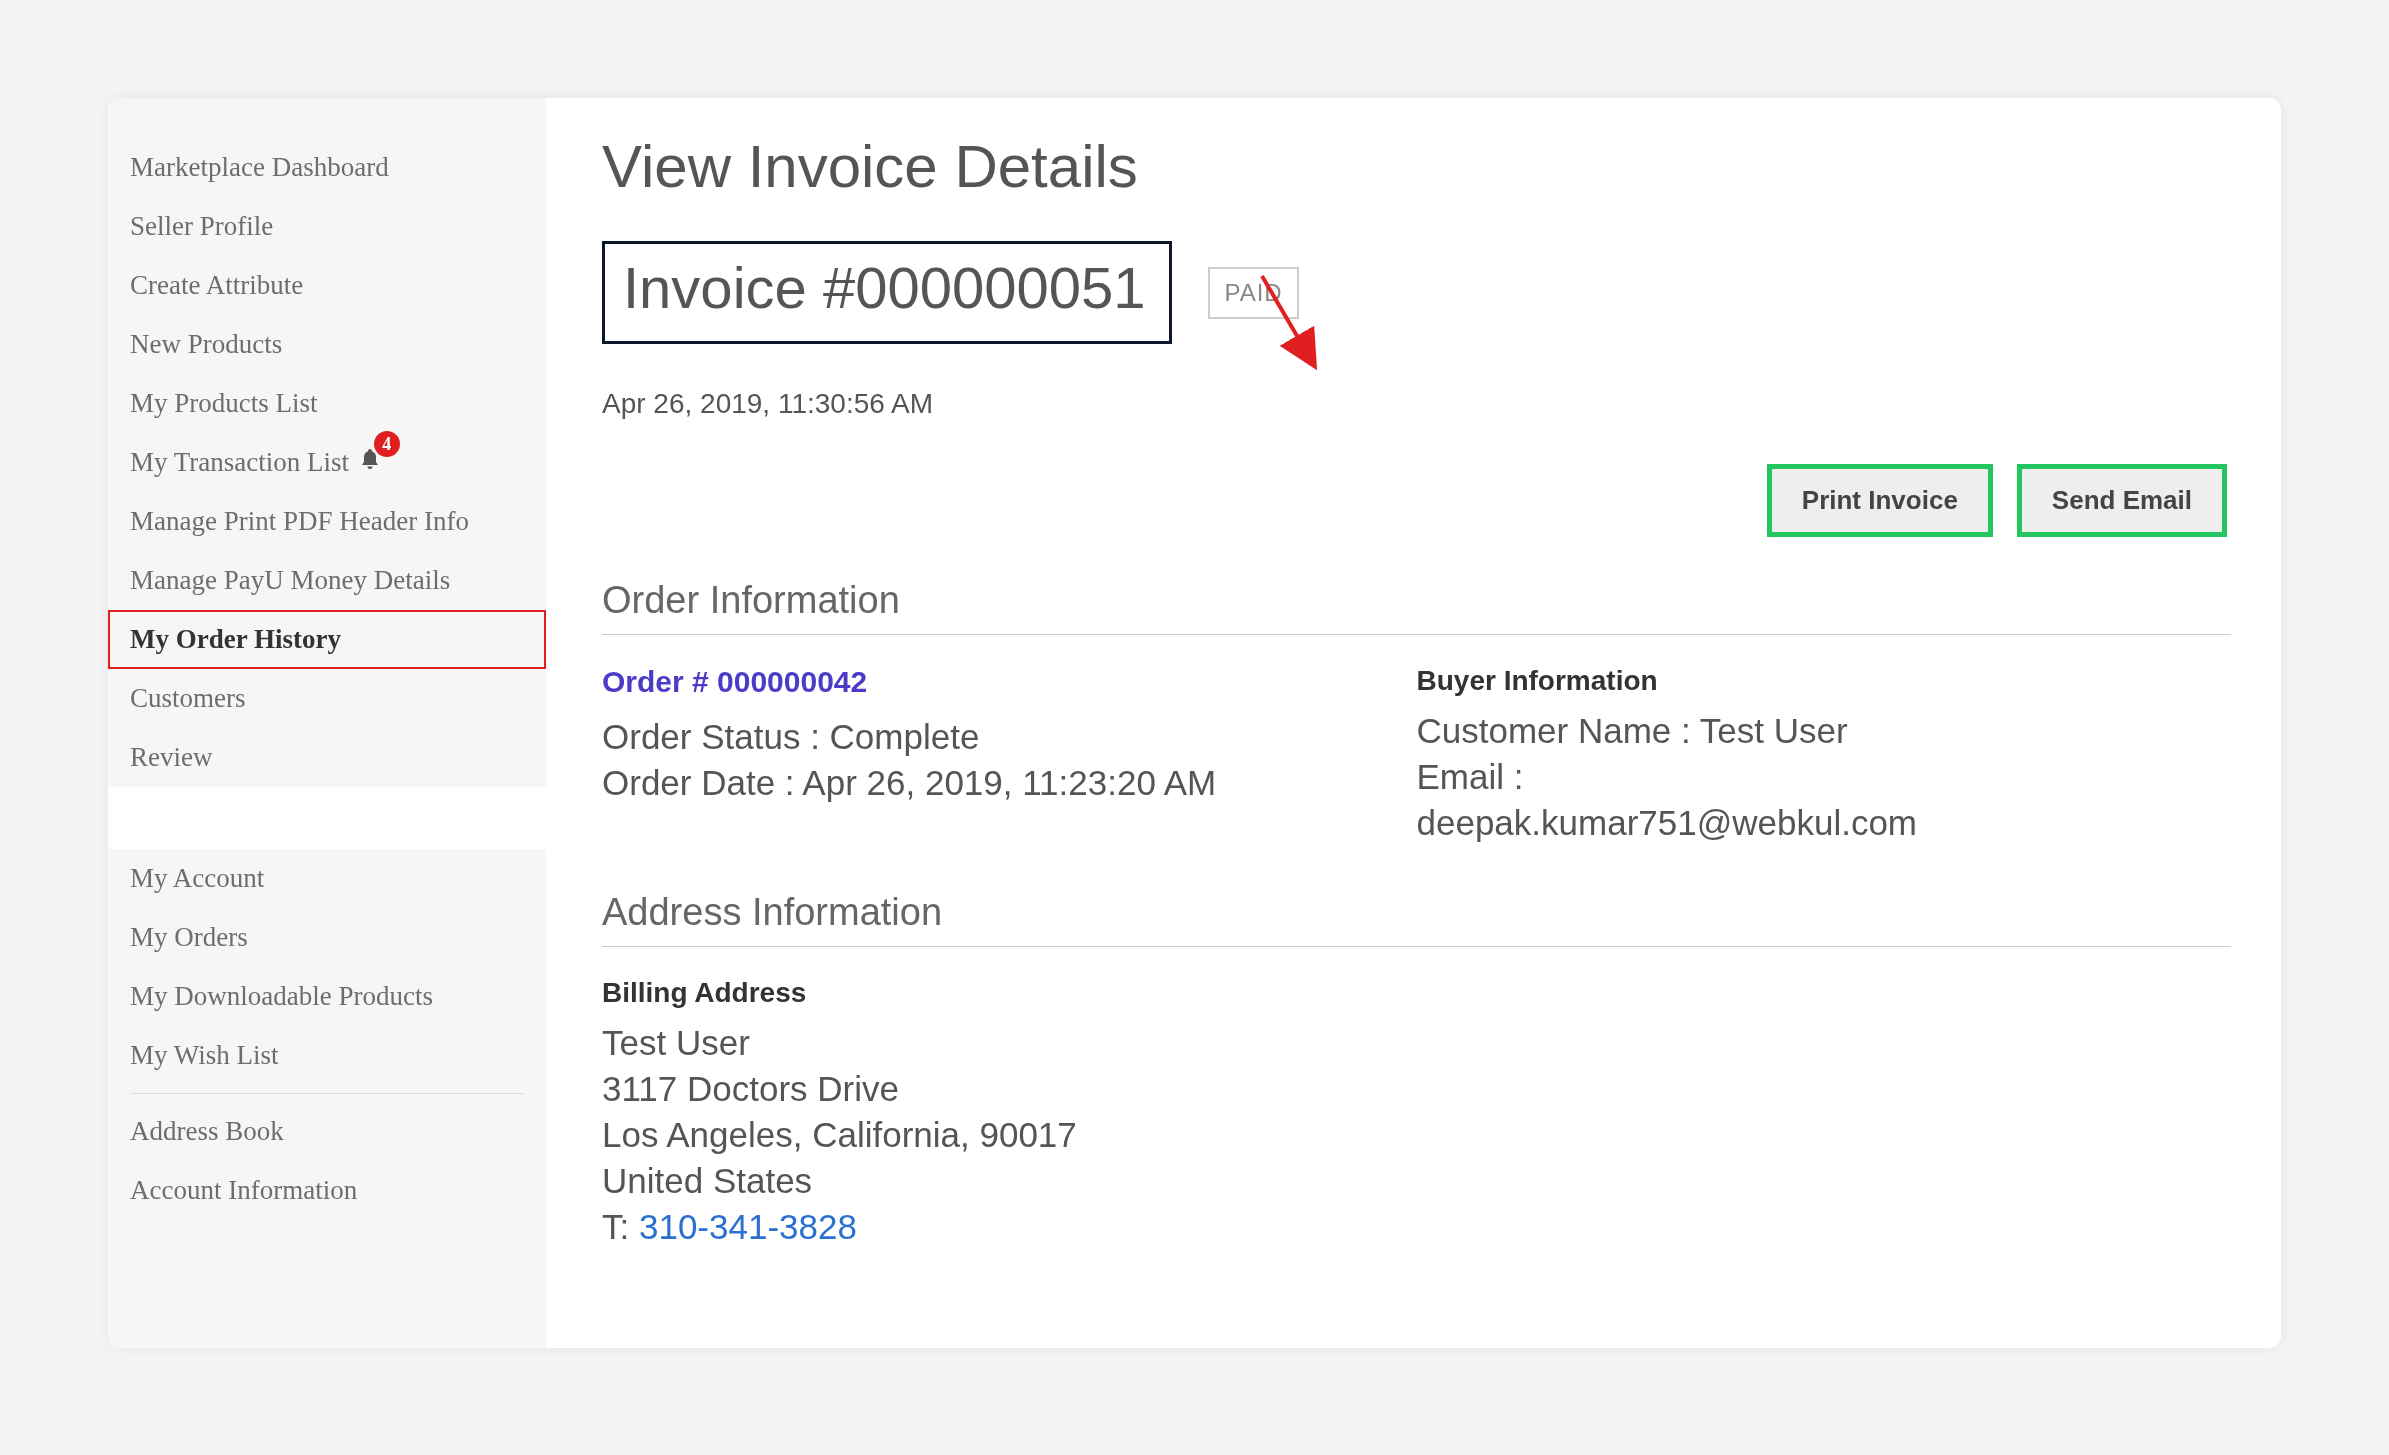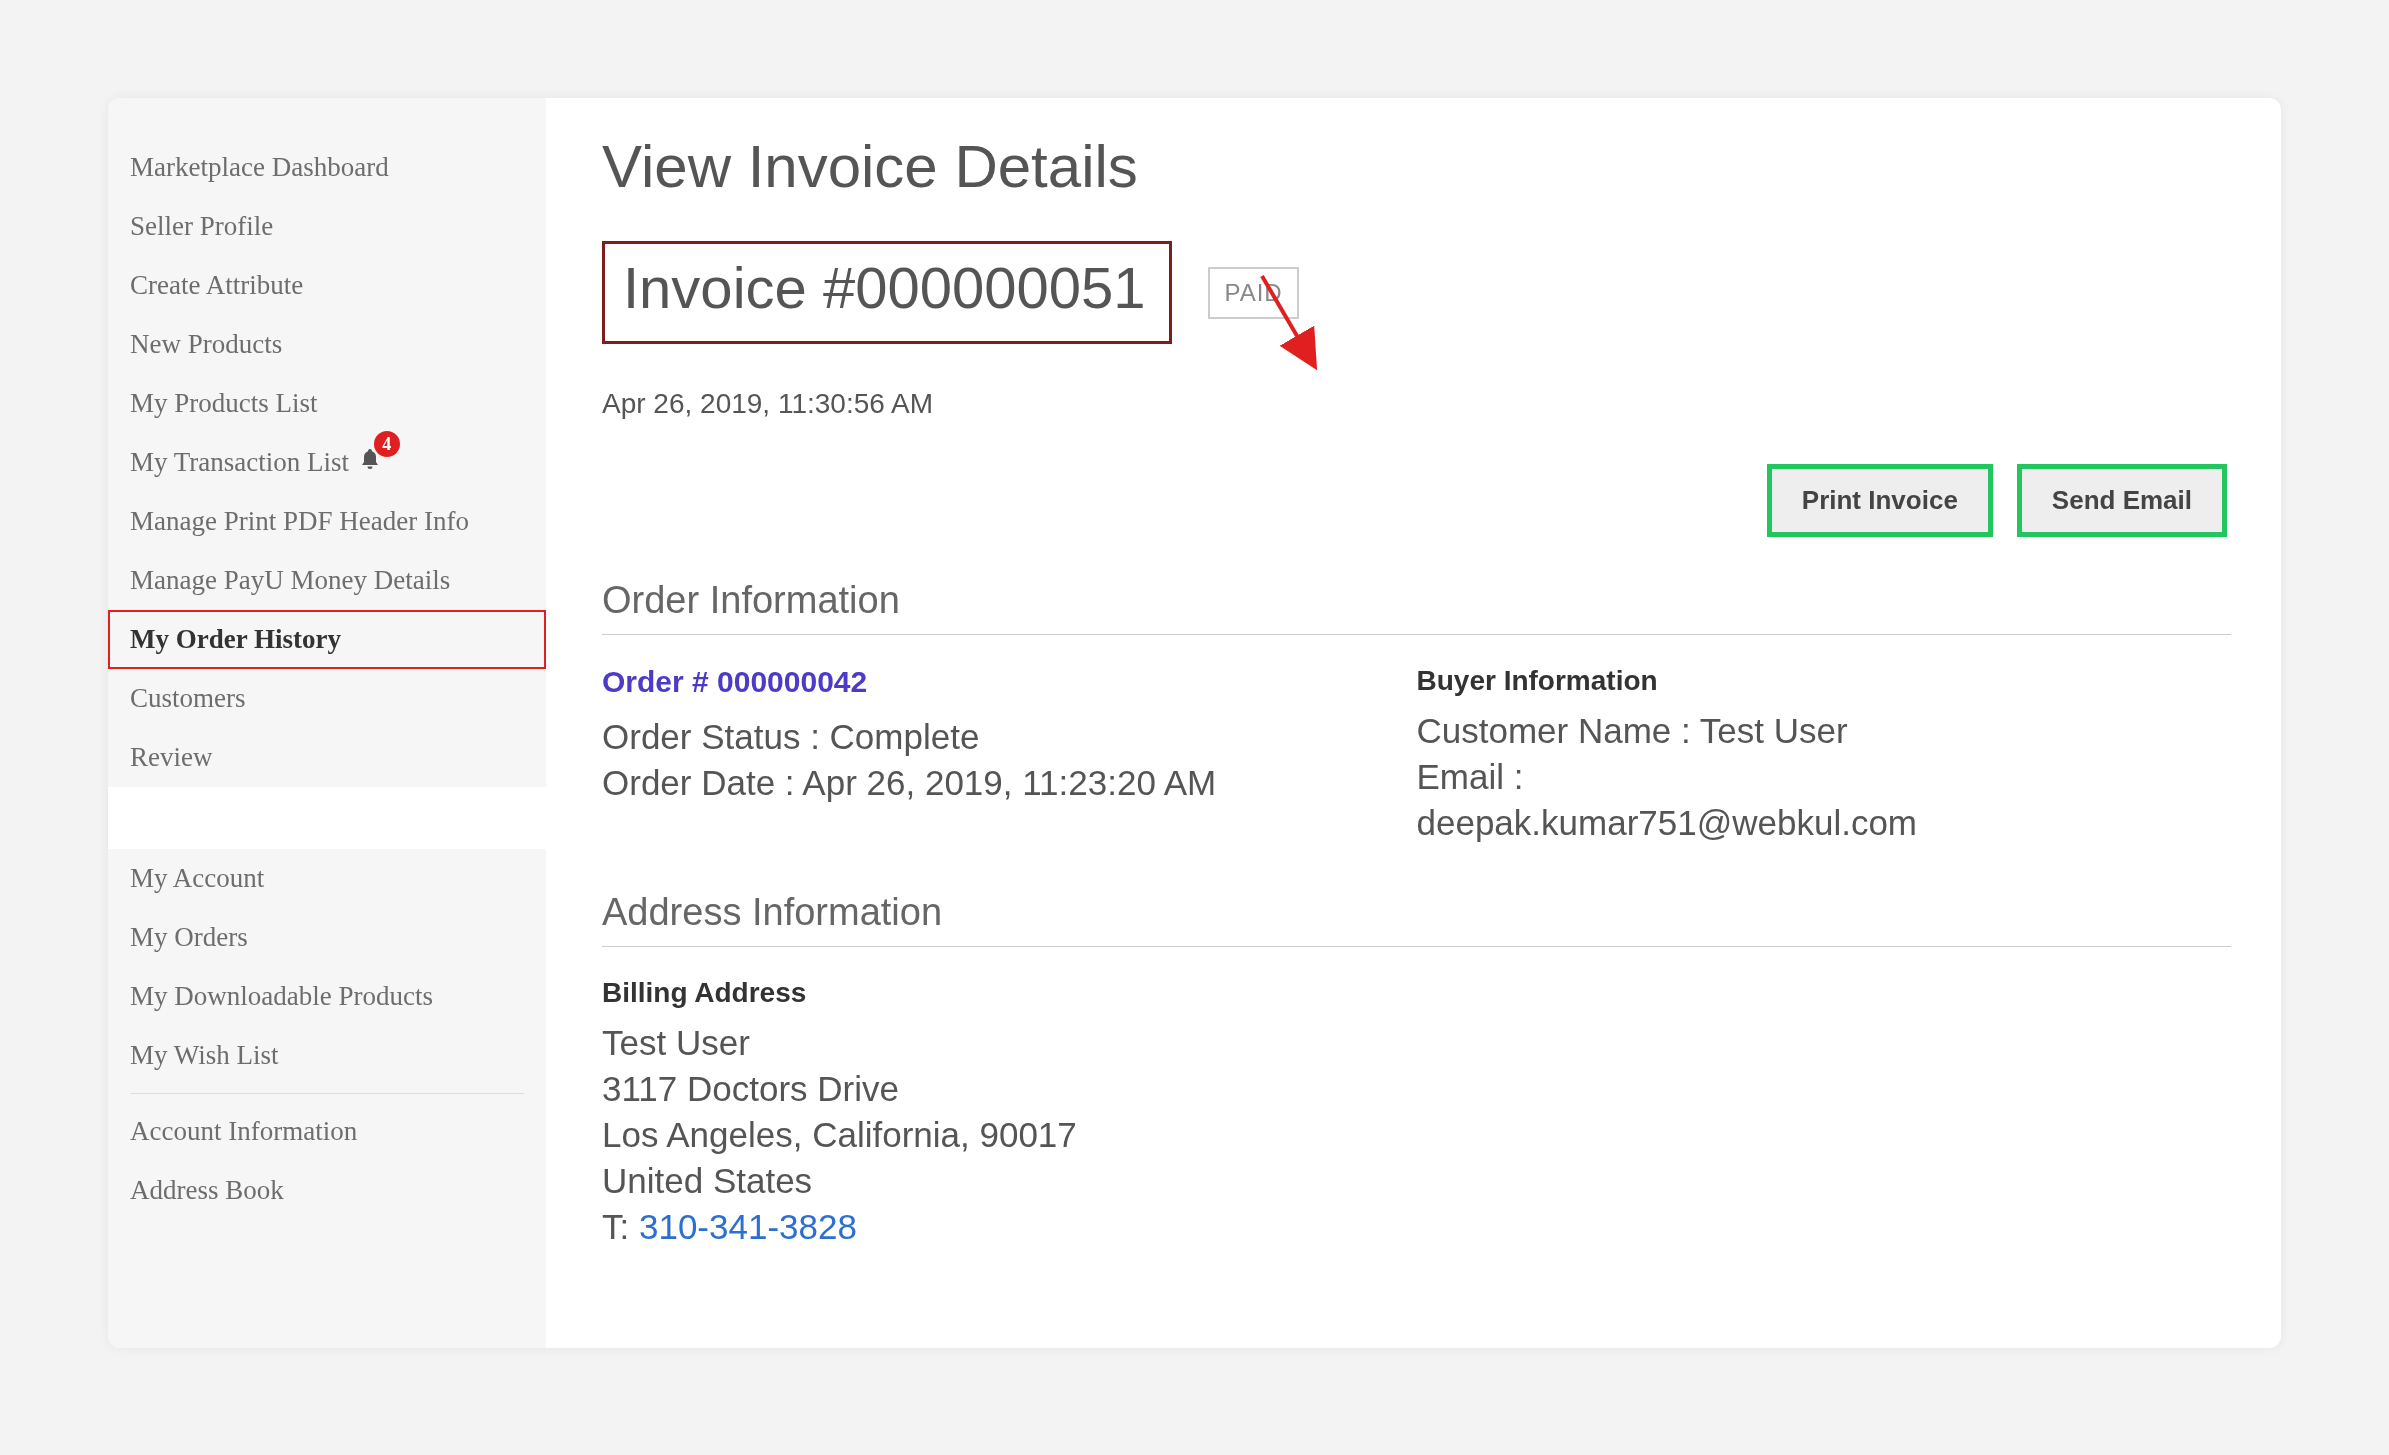--- a/index.html
+++ b/index.html
@@ -119,21 +119,21 @@
     font-weight: 300;
     color: #555;
     margin: 20px 0 40px 0;
   }
   .invoice-row {
     display: flex;
     align-items: center;
     gap: 36px;
   }
   .invoice-box {
-    border: 3px solid #7f1d1d;
+    border: 3px solid #0f172a;
     padding: 10px 24px 20px 18px;
   }
   .invoice-title {
     font-size: 58px;
     font-weight: 300;
     color: #555;
     white-space: nowrap;
   }
   .paid-badge {
     border: 2px solid #ccc;
@@ -257,22 +257,22 @@
       <ul class="side-list">
         <li class="side-item"><span>My Account</span></li>
         <li class="side-item"><span>My Orders</span></li>
         <li class="side-item"><span>My Downloadable Products</span></li>
         <li class="side-item"><span>My Wish List</span></li>
       </ul>
 
       <div class="side-divider"></div>
 
       <ul class="side-list">
+        <li class="side-item"><span>Address Book</span></li>
         <li class="side-item"><span>Account Information</span></li>
-        <li class="side-item"><span>Address Book</span></li>
       </ul>
     </nav>
 
     <main class="main">
       <h1 class="page-title">View Invoice Details</h1>
 
       <div class="invoice-row">
         <div class="invoice-box">
           <span class="invoice-title">Invoice #000000051</span>
         </div>

